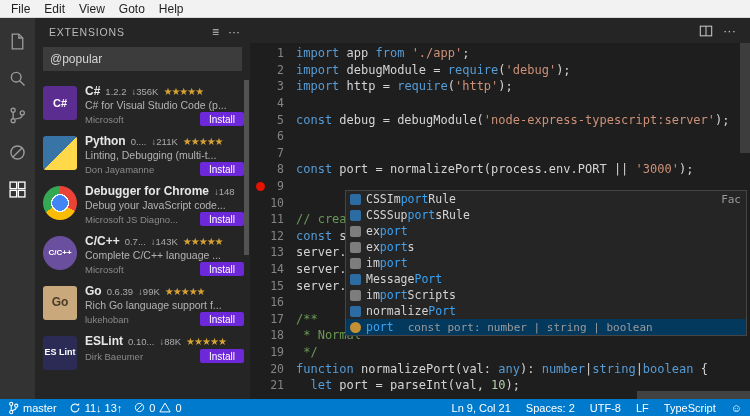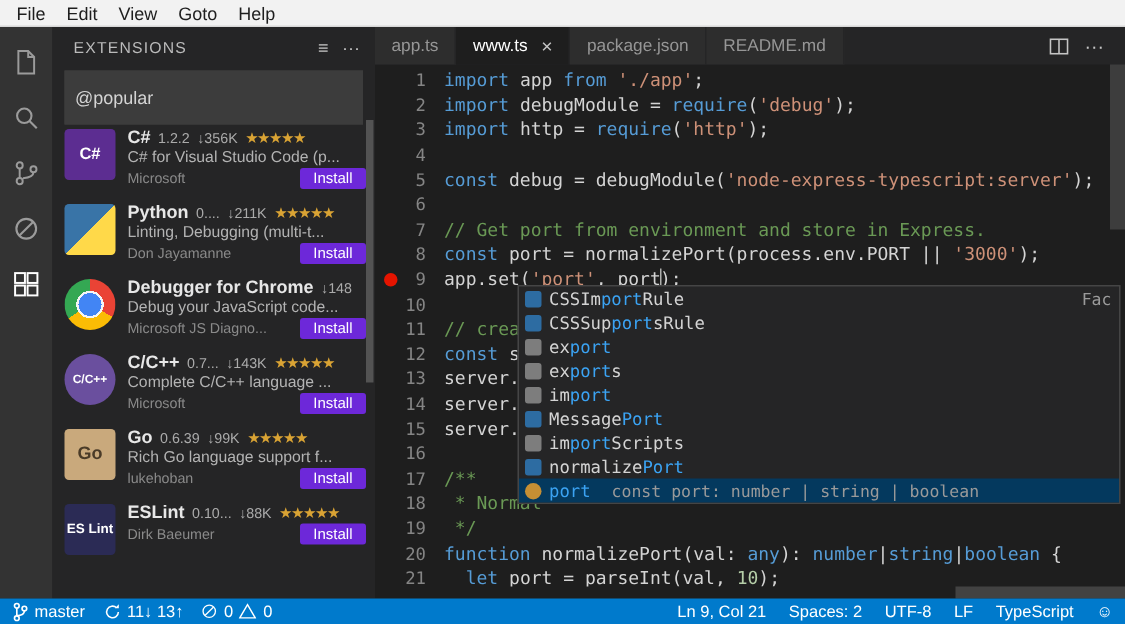--- a/index.html
+++ b/index.html
@@ -12,21 +12,21 @@
 
   
   .activitybar{position:absolute;top:18px;left:0;width:35px;bottom:17px;background:#333333;display:flex;flex-direction:column;align-items:center;padding-top:5px}
   .act-item{width:35px;height:37px;display:flex;align-items:center;justify-content:center}
 
   
   .sidebar{position:absolute;top:18px;left:35px;width:215px;bottom:17px;background:#252526;overflow:hidden}
   .sidebar-header{height:28px;display:flex;align-items:center;padding:0 10px 0 14px}
   .sidebar-title{font-size:10.5px;letter-spacing:.8px;color:#bbbbbb}
   .header-icons{margin-left:auto;display:flex;gap:9px;color:#c5c5c5;font-size:12px}
-  .search{display:block;width:199px;margin:1px 8px 6px;height:36px;background:#3c3c3c;border:1px solid #3c3c3c;color:#d4d4d4;font-size:12px;padding:0 6px;font-family:"Liberation Sans",sans-serif;outline:none}
+  .search{display:block;width:199px;margin:1px 8px 6px;height:24px;background:#3c3c3c;border:1px solid #3c3c3c;color:#d4d4d4;font-size:12px;padding:0 6px;font-family:"Liberation Sans",sans-serif;outline:none}
   .extlist{position:absolute;top:62px;left:0;right:0;bottom:0}
   .ext-row{height:50px;padding:4px 6px 4px 8px;display:flex;gap:8px}
   .ext-icon{width:34px;height:34px;flex:none;border-radius:3px;display:flex;align-items:center;justify-content:center;color:#fff;font-weight:bold;font-size:11px;margin-top:2px;text-align:center;line-height:1.1}
   .icon-csharp{background:#5c2d91}
   .icon-python{background:linear-gradient(135deg,#3974a7 0 50%,#ffd949 50% 100%)}
   .icon-chrome{border-radius:50%;background:radial-gradient(circle,#4285f4 0 32%,#f5f5f5 32% 38%,rgba(0,0,0,0) 38%),conic-gradient(#ea4335 0 33%,#fbbc05 33% 66%,#34a853 66% 100%)}
   .icon-cpp{background:#6a4f9e;border-radius:50%;font-size:8px}
   .icon-go{background:#c9a97c;color:#4a3b28;font-size:12px}
   .icon-eslint{background:#2b2b55;font-size:9px}
   .ext-main{flex:1;min-width:0;display:flex;flex-direction:column;gap:1px}
@@ -248,56 +248,41 @@
               <button class="ext-install">Install</button>
             </div>
           </div>
         </div>
       </div>
     <div class="side-scrollbar"></div>
   </div>
 
   <div class="editor-area">
     <div class="tabbar">
-      <div id="tabs" style="display:flex">
-          <div class="tab">
-            <span class="tab-label">app.ts</span>
-          </div>
-          <div class="tab active">
-            <span class="tab-label">www.ts</span>
-            <span class="tab-close">×</span>
-          </div>
-          <div class="tab">
-            <span class="tab-label">package.json</span>
-          </div>
-          <div class="tab">
-            <span class="tab-label">README.md</span>
-          </div>
-        </div>
       <div class="tab-actions">
         <svg width="14" height="14" viewBox="0 0 16 16">
             <g fill="none" stroke="#c5c5c5" stroke-width="1.2">
               <rect x="1.5" y="2.5" width="13" height="11"></rect>
               <path d="M8 2.5v11"></path>
             </g>
           </svg>
         <span>···</span>
       </div>
     </div>
 
     <div class="code" id="code">
         <div class="line"><div class="gutter"><span class="lnum">1</span></div><div class="ltext"><span class="tk-kw">import</span><span class="tk-pl"> app </span><span class="tk-kw">from</span><span class="tk-pl"> </span><span class="tk-str">'./app'</span><span class="tk-pl">;</span></div></div>
         <div class="line"><div class="gutter"><span class="lnum">2</span></div><div class="ltext"><span class="tk-kw">import</span><span class="tk-pl"> debugModule = </span><span class="tk-kw">require</span><span class="tk-pl">(</span><span class="tk-str">'debug'</span><span class="tk-pl">);</span></div></div>
         <div class="line"><div class="gutter"><span class="lnum">3</span></div><div class="ltext"><span class="tk-kw">import</span><span class="tk-pl"> http = </span><span class="tk-kw">require</span><span class="tk-pl">(</span><span class="tk-str">'http'</span><span class="tk-pl">);</span></div></div>
         <div class="line"><div class="gutter"><span class="lnum">4</span></div><div class="ltext"></div></div>
         <div class="line"><div class="gutter"><span class="lnum">5</span></div><div class="ltext"><span class="tk-kw">const</span><span class="tk-pl"> debug = debugModule(</span><span class="tk-str">'node-express-typescript:server'</span><span class="tk-pl">);</span></div></div>
         <div class="line"><div class="gutter"><span class="lnum">6</span></div><div class="ltext"></div></div>
-        <div class="line"><div class="gutter"><span class="lnum">7</span></div><div class="ltext"><span class="tk-com">// Get port from environment and store in Express.</span></div></div>
+        <div class="line"><div class="gutter"><span class="lnum">7</span></div></div>
         <div class="line"><div class="gutter"><span class="lnum">8</span></div><div class="ltext"><span class="tk-kw">const</span><span class="tk-pl"> port = normalizePort(process.env.PORT || </span><span class="tk-str">'3000'</span><span class="tk-pl">);</span></div></div>
-        <div class="line"><div class="gutter"><span class="breakpoint"></span><span class="lnum">9</span></div><div class="ltext"><span class="tk-pl">app.set(</span><span class="tk-str">'port'</span><span class="tk-pl">, port</span><span class="cursor"></span><span class="tk-pl">);</span></div></div>
+        <div class="line"><div class="gutter"><span class="breakpoint"></span><span class="lnum">9</span></div></div>
         <div class="line"><div class="gutter"><span class="lnum">10</span></div><div class="ltext"></div></div>
         <div class="line"><div class="gutter"><span class="lnum">11</span></div><div class="ltext"><span class="tk-com">// create</span></div></div>
         <div class="line"><div class="gutter"><span class="lnum">12</span></div><div class="ltext"><span class="tk-kw">const</span><span class="tk-pl"> server</span></div></div>
         <div class="line"><div class="gutter"><span class="lnum">13</span></div><div class="ltext"><span class="tk-pl">server.li</span></div></div>
         <div class="line"><div class="gutter"><span class="lnum">14</span></div><div class="ltext"><span class="tk-pl">server.on</span></div></div>
         <div class="line"><div class="gutter"><span class="lnum">15</span></div><div class="ltext"><span class="tk-pl">server.on</span></div></div>
         <div class="line"><div class="gutter"><span class="lnum">16</span></div><div class="ltext"></div></div>
         <div class="line"><div class="gutter"><span class="lnum">17</span></div><div class="ltext"><span class="tk-com">/**</span></div></div>
         <div class="line"><div class="gutter"><span class="lnum">18</span></div><div class="ltext"><span class="tk-com"> * Normal</span></div></div>
         <div class="line"><div class="gutter"><span class="lnum">19</span></div><div class="ltext"><span class="tk-com"> */</span></div></div>

